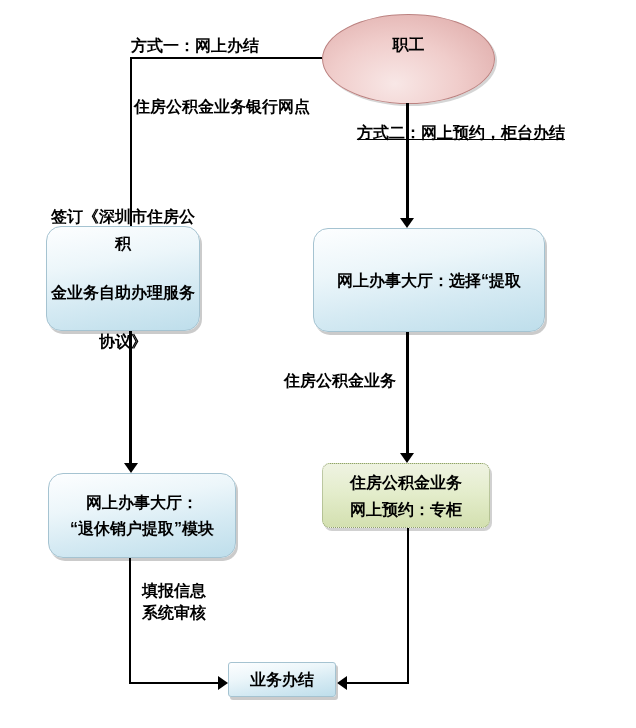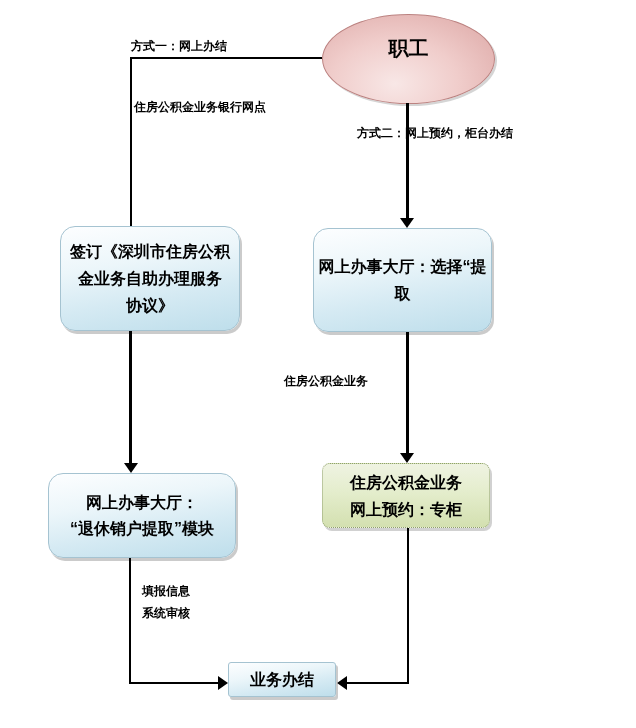--- a/index.html
+++ b/index.html
@@ -16,21 +16,21 @@
   .canvas{
     position:relative;
     width:636px;
     height:728px;
     background:#ffffff;
     overflow:hidden;
     color:#000;
   }
   .lbl{
     position:absolute;
-    font-size:12px;
+    font-size:16px;
     font-weight:bold;
     color:#000;
     white-space:nowrap;
     line-height:22px;
   }
   .node{
     position:absolute;
     display:flex;
     flex-direction:column;
     align-items:center;
@@ -56,21 +56,21 @@
   .ellipse{
     position:absolute;
     border-radius:50%;
     background:radial-gradient(ellipse at 42% 78%, #f8e7e6 0%, #f0cdcb 45%, #e1b0ae 85%, #dba7a5 100%);
     border:1px solid var(--ellipse-border);
     box-shadow:2px 2px 0 rgba(150,150,150,0.4);
     display:flex;
     align-items:flex-start;
     justify-content:center;
     font-weight:bold;
-    font-size:20px;
+    font-size:16px;
     padding-top:20px;
     box-sizing:border-box;
   }
   .cline{
     position:absolute;
     background:var(--line);
   }
   .arrowhead{
     position:absolute;
     width:0;height:0;
@@ -101,29 +101,29 @@
   </div>
 
   <div class="cline" style="left:131px;top:57px;width:191px;height:2px;"></div>
   <div class="cline" style="left:130px;top:57px;width:2px;height:169px;"></div>
 
   <div class="lbl" style="left:131px;top:35px;">方式一：网上办结</div>
   <div class="lbl" style="left:134px;top:96px;">住房公积金业务银行网点</div>
 
   <div class="cline" style="left:406px;top:103px;width:3px;height:115px;"></div>
   <div class="arrowhead ah-down" style="left:400px;top:218px;"></div>
-  <div class="lbl" style="left:357px;top:122px;">方式二：网上预约，柜台办结</div>
+  <div class="lbl" style="left:357px;top:122px;text-decoration:underline;">方式二：网上预约，柜台办结</div>
 
-  <div class="node blue" style="left:60px;top:226px;width:180px;height:105px;">
+  <div class="node blue" style="left:46px;top:226px;width:154px;height:105px;gap:22px;">
     <div>签订《深圳市住房公积</div>
     <div>金业务自助办理服务</div>
     <div>协议》</div>
   </div>
 
-  <div class="node blue" style="left:313px;top:228px;width:179px;height:104px;">
+  <div class="node blue" style="left:313px;top:228px;width:232px;height:104px;">
     <div>网上办事大厅：选择“提取</div>
   </div>
 
   <div class="cline" style="left:129px;top:331px;width:3px;height:133px;"></div>
   <div class="arrowhead ah-down" style="left:124px;top:463px;"></div>
 
   <div class="cline" style="left:406px;top:332px;width:3px;height:121px;"></div>
   <div class="arrowhead ah-down" style="left:400px;top:453px;"></div>
   <div class="lbl" style="left:284px;top:370px;">住房公积金业务</div>
 

